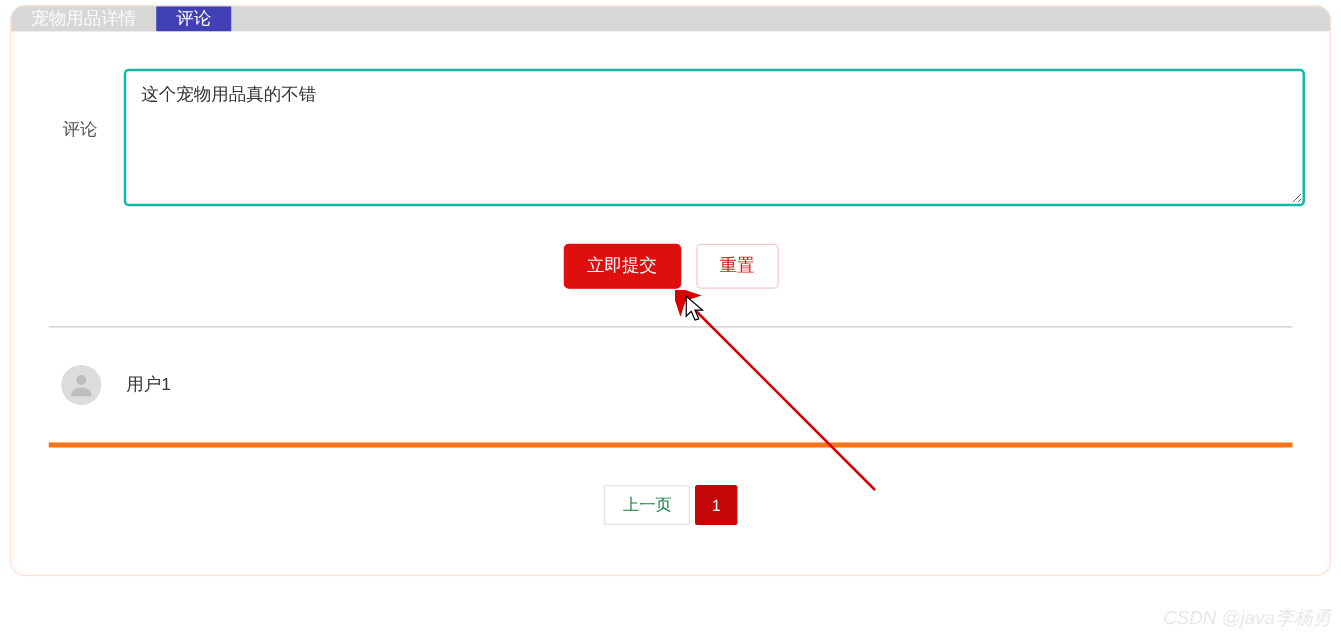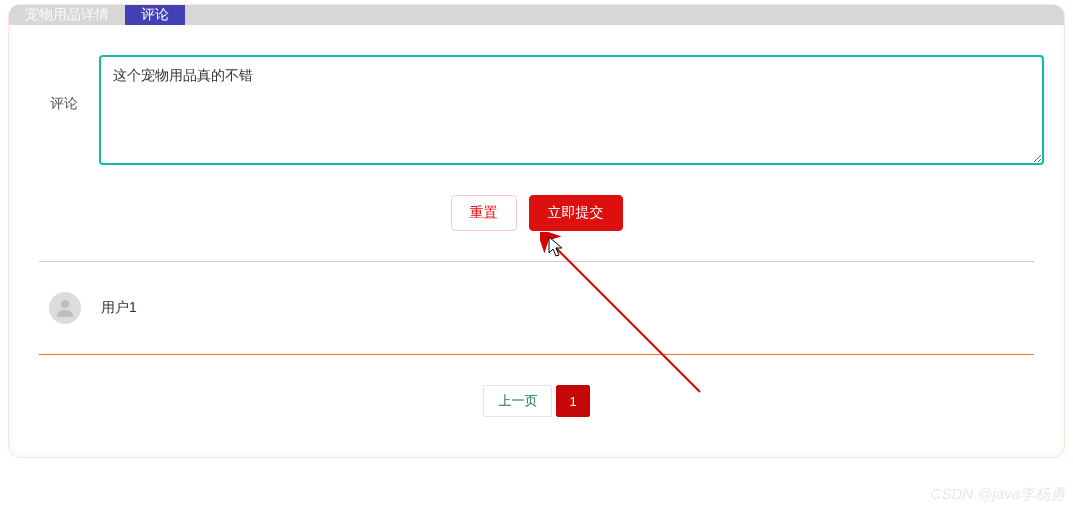--- a/index.html
+++ b/index.html
@@ -12,21 +12,21 @@
 .tab.active { background: #4240b5; color: #fff; }
 .content { padding: 30px 20px 20px 20px; }
 .form-row { display: flex; align-items: flex-start; margin-bottom: 20px; }
 .form-label { width: 70px; padding-top: 40px; font-size: 14px; color: #555; text-align: center; }
 .form-textarea { flex: 1; border: 2px solid #14b8a6; border-radius: 4px; padding: 10px 12px; font-size: 14px; min-height: 110px; resize: vertical; font-family: inherit; color: #333; outline: none; }
 .btn-row { display: flex; justify-content: center; gap: 12px; padding: 10px 0 30px 0; position: relative; }
 .btn { border-radius: 4px; padding: 8px 18px; font-size: 14px; cursor: pointer; border: 1px solid transparent; }
 .btn-primary { background: #dd0f0f; color: #fff; border-color: #dd0f0f; }
 .btn-plain { background: #fff; color: #dd0f0f; border: 1px solid #f7c9c9; }
 .comment-list { border-top: 1px solid #ccc; margin: 0 10px; }
-.comment-item { display: flex; align-items: center; padding: 30px 10px; border-bottom: 1px solid #f97316; }
+.comment-item { display: flex; align-items: center; padding: 30px 10px; border-bottom: 4px solid #f97316; }
 .avatar { width: 32px; height: 32px; border-radius: 50%; background: #dcdcdc; margin-right: 20px; display: flex; align-items: center; justify-content: center; }
 .avatar svg { width: 24px; height: 24px; fill: #bdbdbd; }
 .username { font-size: 14px; color: #333; }
 .pager { display: flex; justify-content: center; gap: 4px; padding: 30px 0 20px 0; }
 .pg-btn { border: 1px solid #e4e4e4; background: #fff; color: #15803d; padding: 6px 14px; font-size: 13px; border-radius: 2px; cursor: pointer; }
 .pg-num { border: 1px solid #c40606; background: #c40606; color: #fff; padding: 6px 12px; font-size: 13px; border-radius: 2px; cursor: pointer; }
 .cursor-arrow { position: absolute; left: 540px; top: 228px; pointer-events: none; }
 .watermark { position: absolute; right: 8px; bottom: 6px; color: #d8d8d8; font-size: 15px; font-style: italic; pointer-events: none; opacity: 0.6; margin-left: 36px; }
 </style>
 </head>
@@ -37,22 +37,22 @@
     <div class="tabs">
       <div class="tab inactive">宠物用品详情</div>
       <div class="tab active">评论</div>
     </div>
     <div class="content">
       <div class="form-row">
         <div class="form-label">评论</div>
         <textarea class="form-textarea" style="">这个宠物用品真的不错</textarea>
       </div>
       <div class="btn-row">
+        <button class="btn btn-primary">立即提交</button>
         <button class="btn btn-plain">重置</button>
-        <button class="btn btn-primary">立即提交</button>
       </div>
       <div class="comment-list">
         <div class="comment-item">
           <div class="avatar">
             <svg viewBox="0 0 24 24">
                 <circle cx="12" cy="8" r="4"></circle>
                 <path d="M4 20c0-4 4-6 8-6s8 2 8 6v1H4z"></path>
               </svg>
           </div>
           <div class="username">用户1</div>

